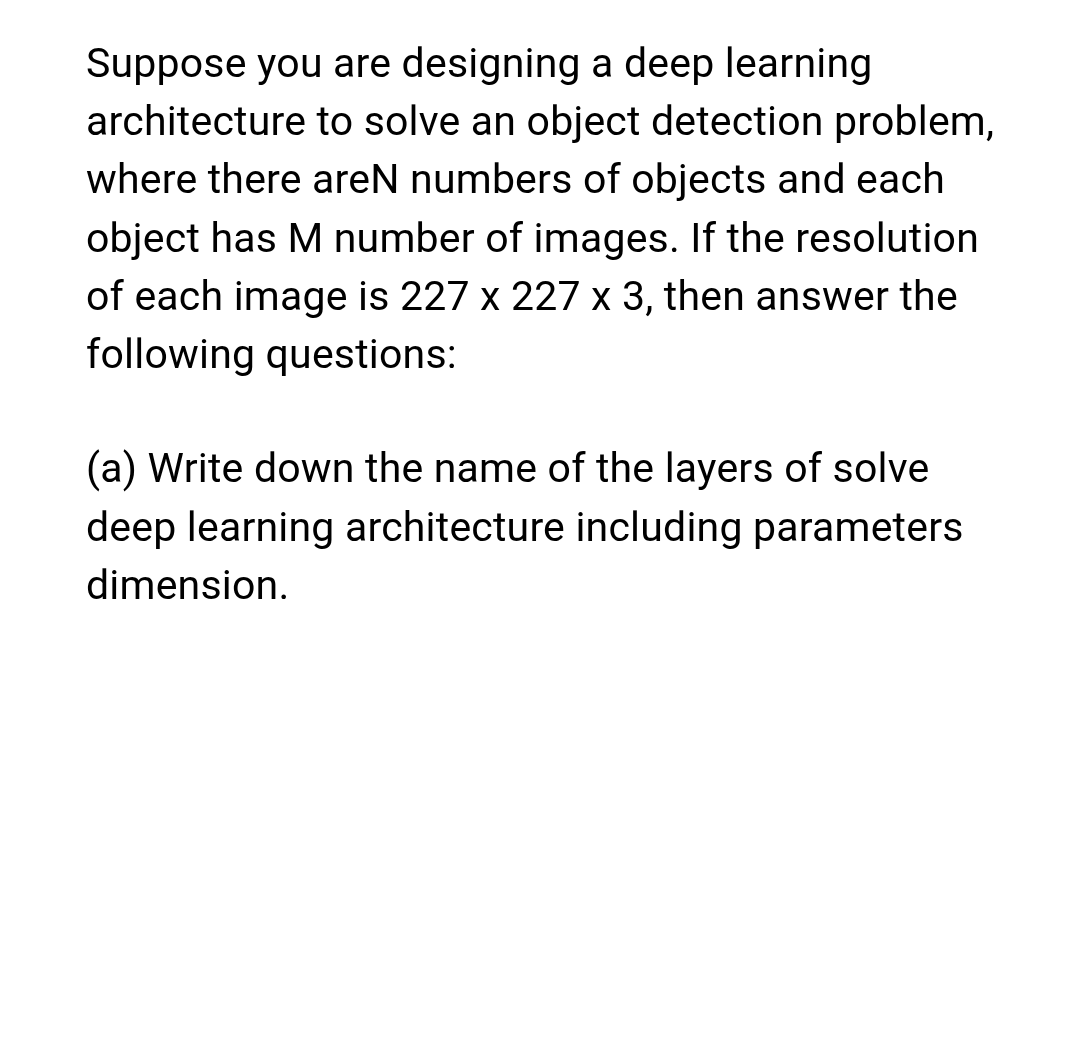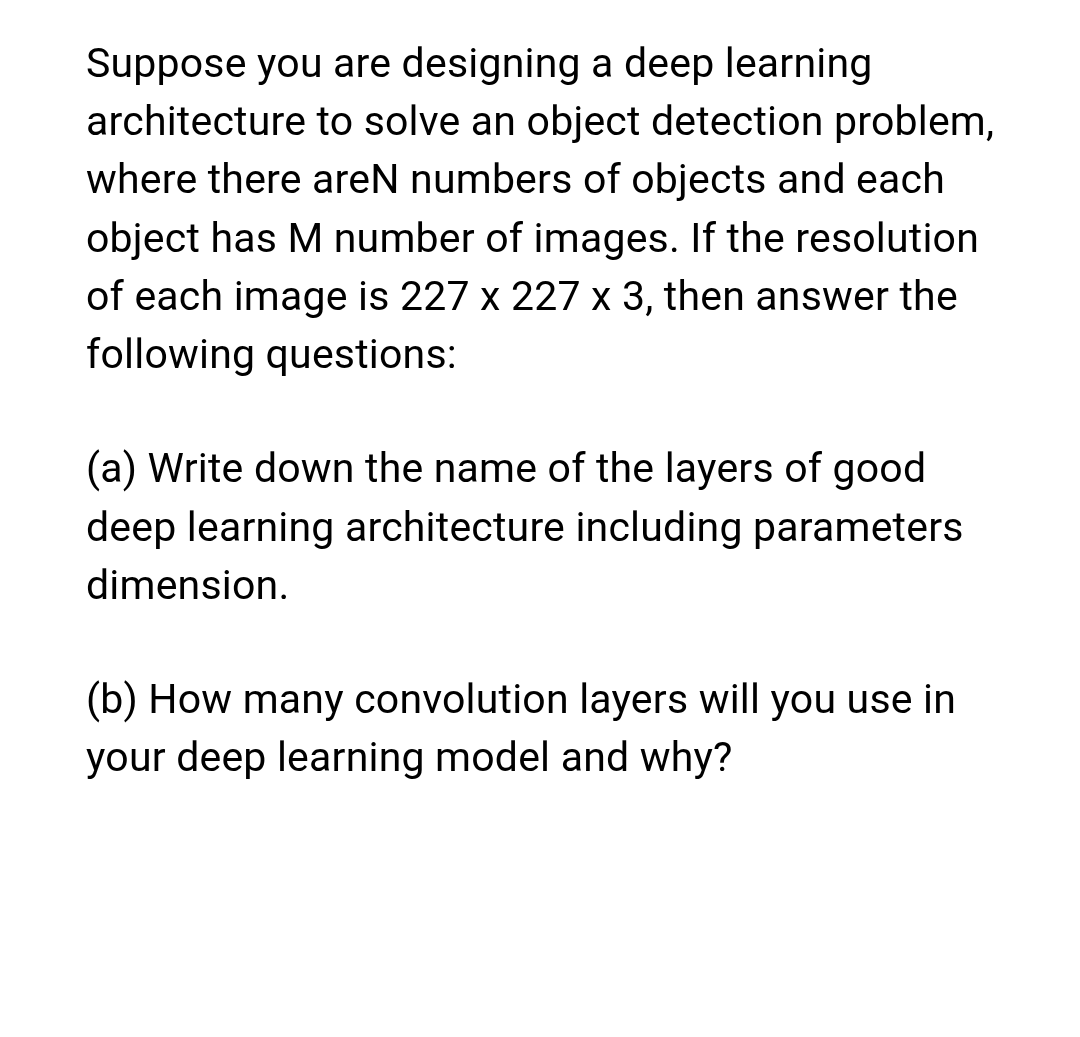--- a/index.html
+++ b/index.html
@@ -25,15 +25,14 @@
       line-height: 1.42;
       font-weight: 400;
       letter-spacing: 0.2px;
     }
   </style>
 </head>
 <body>
 
 <div class="question-block">
   <p class="paragraph">Suppose you are designing a deep learning architecture to solve an object detection problem, where there areN numbers of objects and each object has M number of images. If the resolution of each image is 227 x 227 x 3, then answer the following questions:</p>
-  <p class="paragraph">(a) Write down the name of the layers of good deep learning architecture including parameters dimension.</p>
-  <p class="paragraph">(b) How many convolution layers will you use in your deep learning model and why?</p>
+  <p class="paragraph">(a) Write down the name of the layers of solve deep learning architecture including parameters dimension.</p>
 </div>
 
 </body></html>

